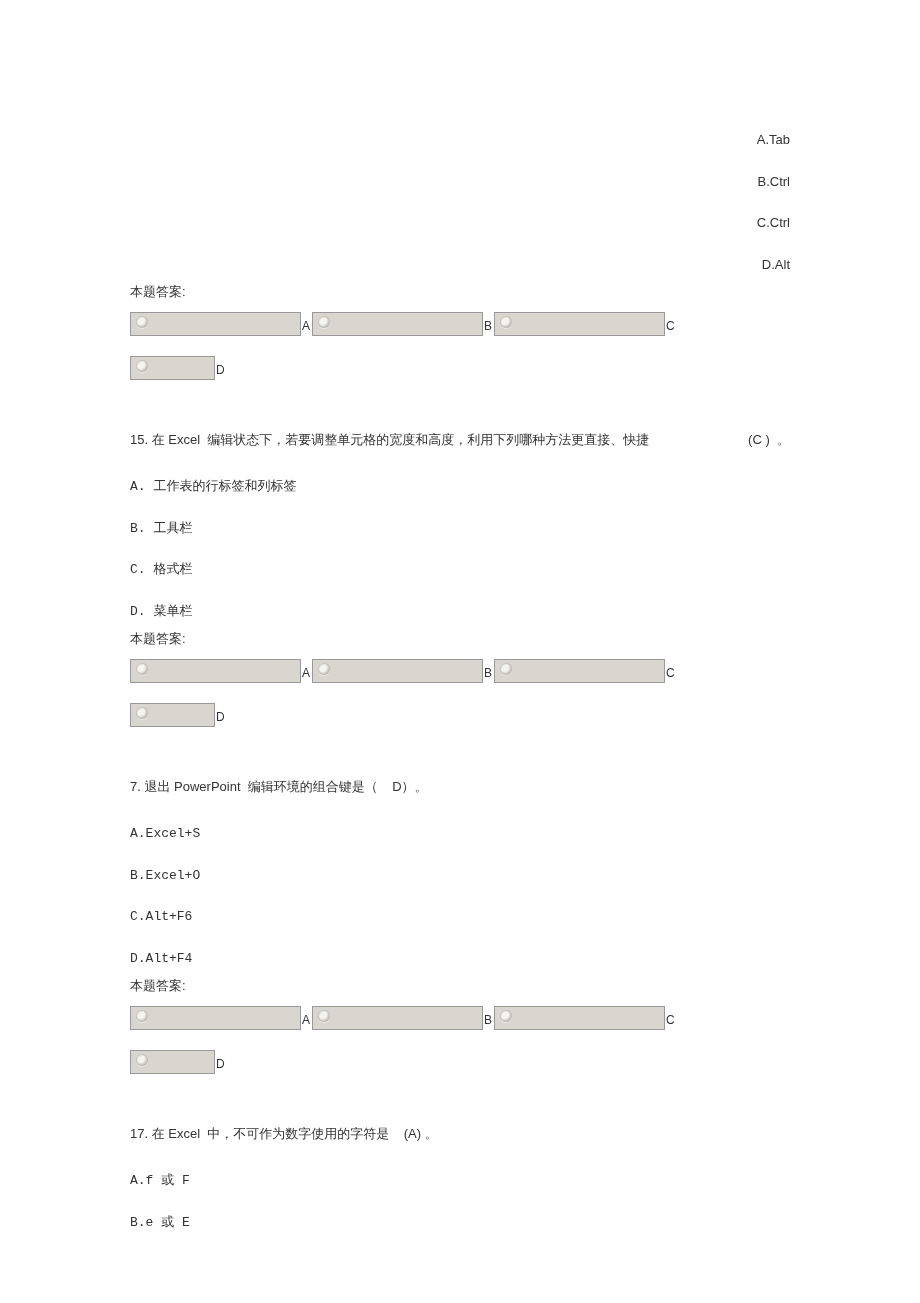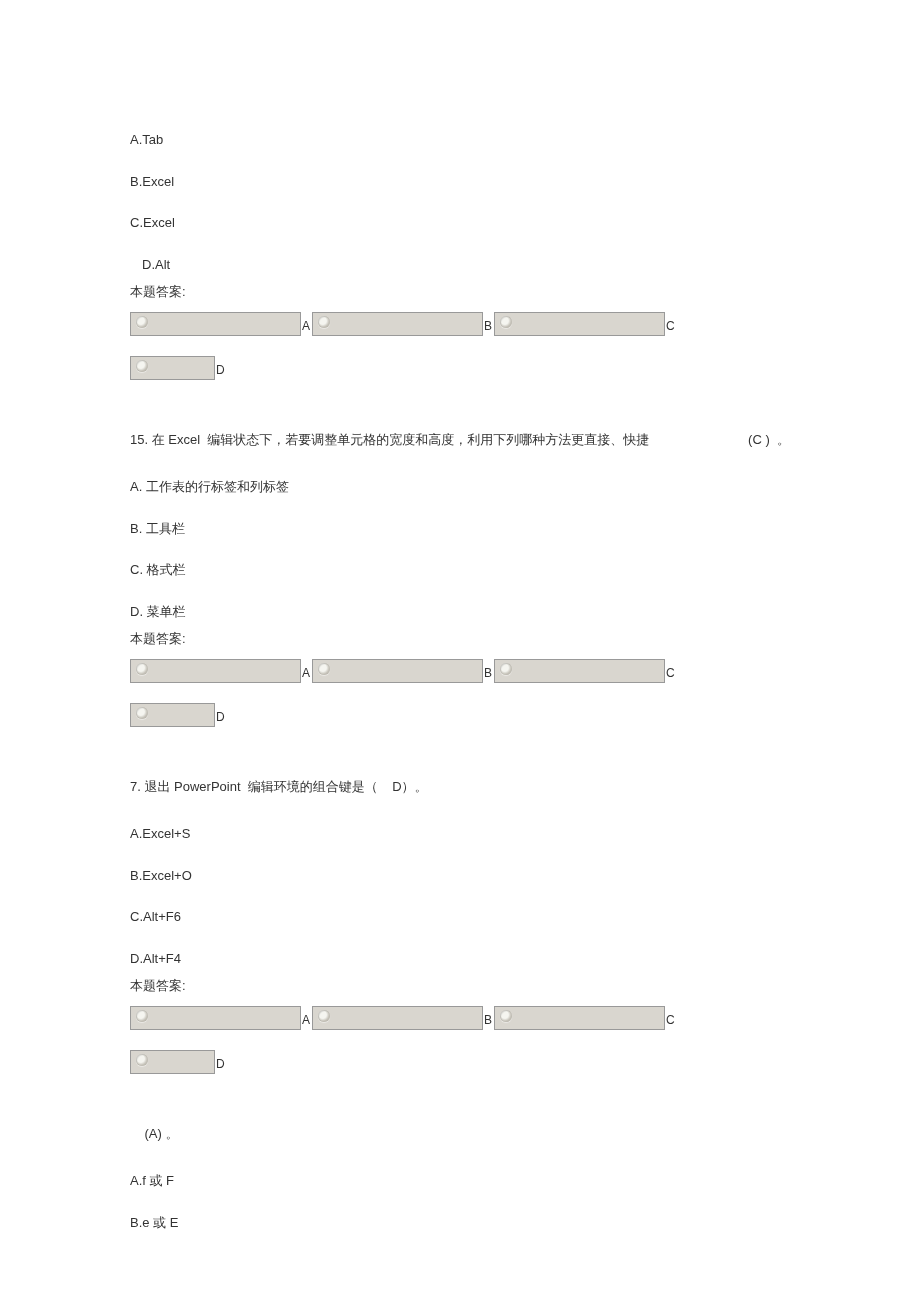--- a/index.html
+++ b/index.html
@@ -11,20 +11,21 @@
     font-family: Arial, "Microsoft YaHei", sans-serif;
     font-size: 13px;
     color: #333;
     background: #fff;
     width: 920px;
     padding: 130px 130px 100px 130px;
     line-height: 1.5;
   }
   .option-line {
     margin-bottom: 22px;
+    text-align: right;
   }
   .option-line.tight {
     margin-bottom: 8px;
     margin-left: 12px;
   }
   .answer-label {
     margin-bottom: 10px;
   }
   .answer-grid {
     display: flex;
@@ -66,31 +67,32 @@
     margin-bottom: 28px;
     display: flex;
     flex-wrap: wrap;
     gap: 0;
   }
   .question-line span {
     white-space: pre;
   }
   .q-option {
     margin-bottom: 22px;
+    font-family: Liberation Mono, monospace;
   }
   .q-option.last {
     margin-bottom: 8px;
   }
 </style>
 </head>
 <body>
 
 <div class="option-line">A.Tab</div>
-<div class="option-line">B.Excel</div>
-<div class="option-line">C.Excel</div>
+<div class="option-line">B.Ctrl</div>
+<div class="option-line">C.Ctrl</div>
 <div class="option-line tight">D.Alt</div>
 <div class="answer-label">本题答案:</div>
 
 <div class="answer-grid">
   <div class="answer-cell">
     <div class="radio-box">
         <div class="radio-circle"></div>
       </div>
     <span class="letter">A</span>
   </div>
@@ -181,17 +183,18 @@
   </div>
   <div class="answer-cell" style="flex-basis:100%;">
     <div class="radio-box small">
         <div class="radio-circle"></div>
       </div>
     <span class="letter">D</span>
   </div>
 </div>
 
 <div class="question-line">
+  <span>17. 在 Excel  中，不可作为数字使用的字符是</span>
   <span>    </span>
   <span>(A) 。</span>
 </div>
 <div class="q-option">A.f  或 F</div>
 <div class="q-option">B.e 或 E</div>
 
 </body></html>

